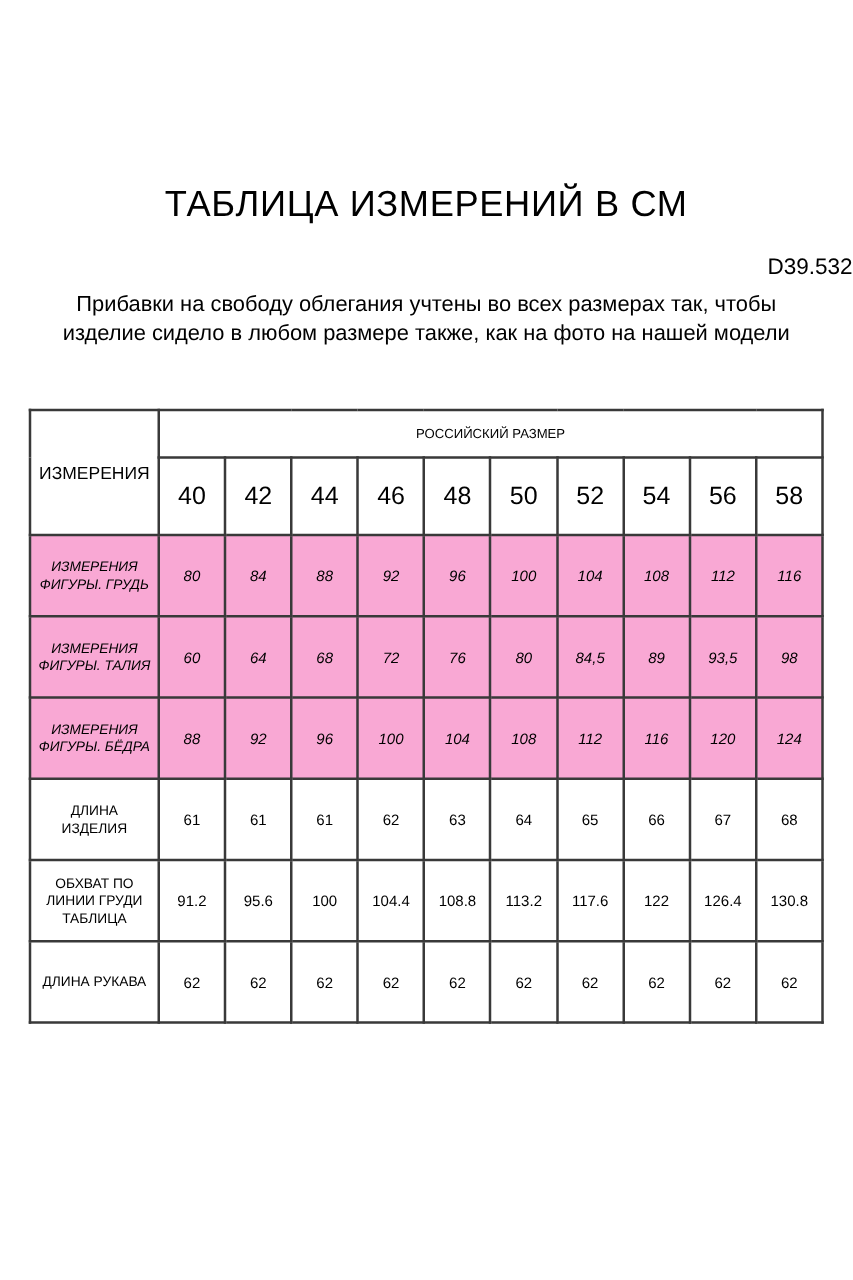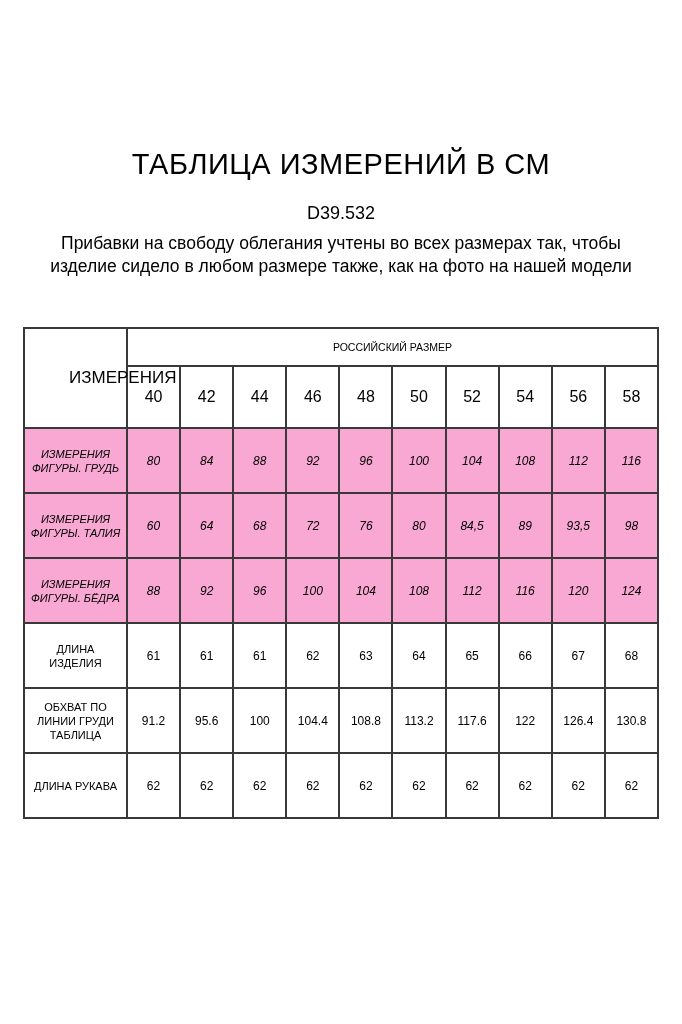--- a/index.html
+++ b/index.html
@@ -16,21 +16,21 @@
   .title {
     margin-top: 146px;
     text-align: center;
     font-size: 29px;
     line-height: 36px;
     font-weight: 400;
     letter-spacing: 0.5px;
   }
   .article {
     margin-top: 20px;
-    text-align: center;
+    text-align: right;
     font-size: 18px;
     line-height: 22px;
     font-weight: 400;
   }
   .desc {
     margin-top: 8px;
     text-align: center;
     font-size: 17.5px;
     line-height: 22.5px;
     font-weight: 400;
@@ -50,26 +50,25 @@
     font-weight: 400;
     background: #ffffff;
   }
   .strip-cell {
     height: 14px;
     font-size: 10.5px;
     padding: 12px;
     line-height: 12px;
   }
   .corner-cell {
-    font-size: 17px;
-    padding-left: 44px;
+    font-size: 14px;
   }
   .size-cell {
     height: 62px;
-    font-size: 16px;
+    font-size: 20px;
     font-weight: 700;
   }
   .size-table tbody tr { height: 65px; }
   .size-table tbody td { font-size: 12px; }
   .size-table td.row-label {
     font-size: 11px;
     line-height: 14px;
     padding: 0 5px;
   }
   tr.figure td {

